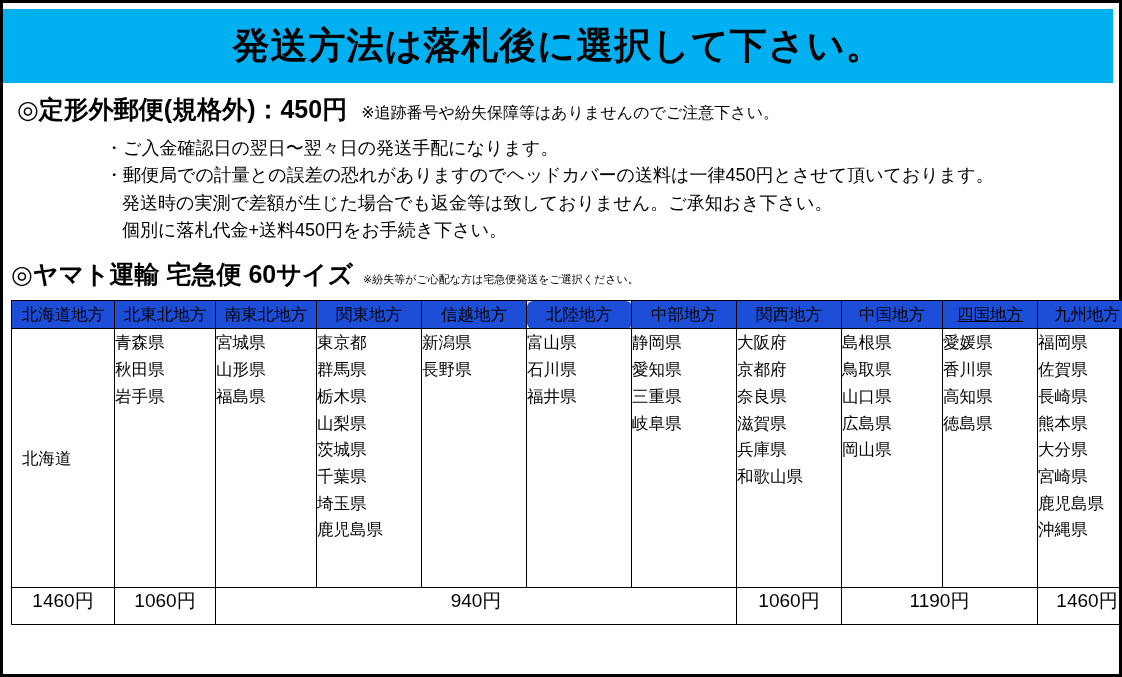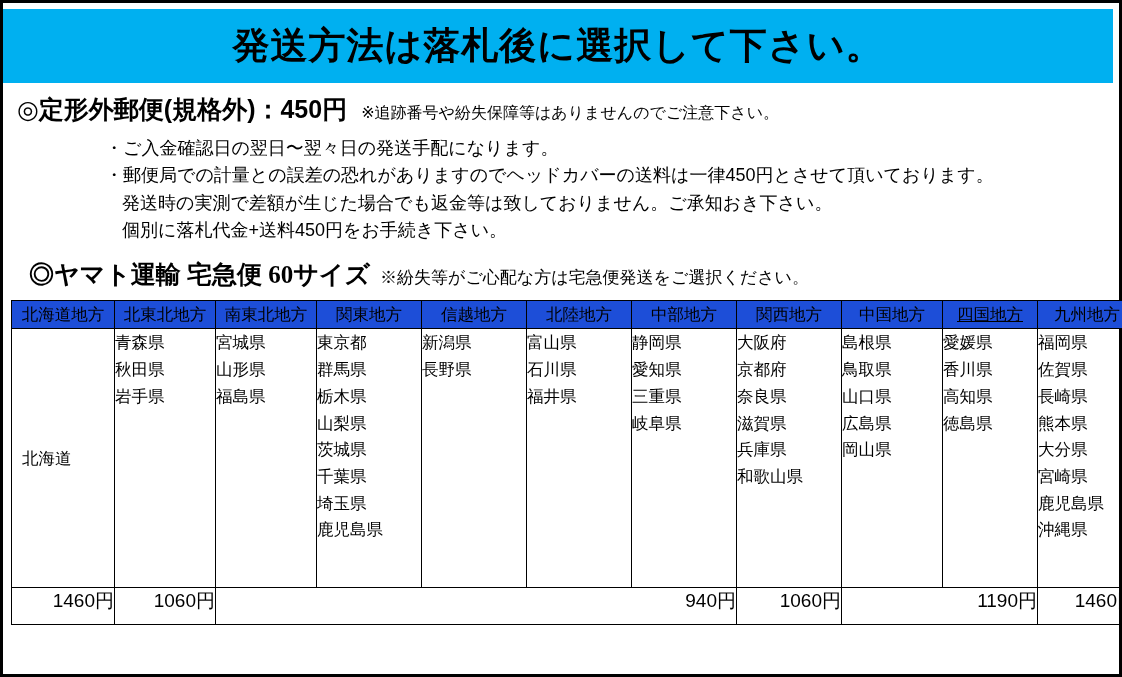--- a/index.html
+++ b/index.html
@@ -60,30 +60,29 @@
     line-height: 1.52;
   }
   .bullets .b {
     white-space: nowrap;
   }
   .bullets .indent {
     padding-left: 17px;
     white-space: nowrap;
   }
   .section2 {
-    padding: 14px 0 0 26px;
-    font-family: Liberation Serif, serif;
+    padding: 14px 0 0 8px;
   }
   .head-main2 {
     font-size: 25px;
     font-weight: bold;
     white-space: nowrap;
   }
   .head-note2 {
-    font-size: 17px;
+    font-size: 11px;
     margin-left: 10px;
     white-space: nowrap;
   }
   table.ship {
     border-collapse: collapse;
     margin: 9px 8px 0 8px;
     width: 1098px;
     table-layout: fixed;
   }
   table.ship td, table.ship th {
@@ -107,21 +106,21 @@
     text-align: left;
     height: 258px;
     white-space: nowrap;
   }
   .pref-cell.mid {
     vertical-align: middle;
     padding-left: 10px;
   }
   tfoot td {
     font-size: 19px;
-    text-align: right;
+    text-align: center;
     height: 36px;
     vertical-align: middle;
     white-space: nowrap;
   }
 </style>
 </head>
 <body>
 
 <div class="page">
 
@@ -150,21 +149,21 @@
   </div>
 
   <table class="ship">
     <thead>
       <tr>
         <th style="width: 102px;">北海道地方</th>
         <th style="width: 100px;">北東北地方</th>
         <th style="width: 100px;">南東北地方</th>
         <th style="width: 104px;">関東地方</th>
         <th style="width: 104px;">信越地方</th>
-        <th style="width: 104px;">北陸地方</th>
+        <th style="width: 104px; border-radius: 6px;">北陸地方</th>
         <th style="width: 104px;">中部地方</th>
         <th style="width: 104px;">関西地方</th>
         <th style="width: 100px;">中国地方</th>
         <th style="width: 94px; text-decoration: underline;">四国地方</th>
         <th style="width: 98px;">九州地方</th>
       </tr>
     </thead>
     <tbody>
       <tr>
         <td class="pref-cell mid">

